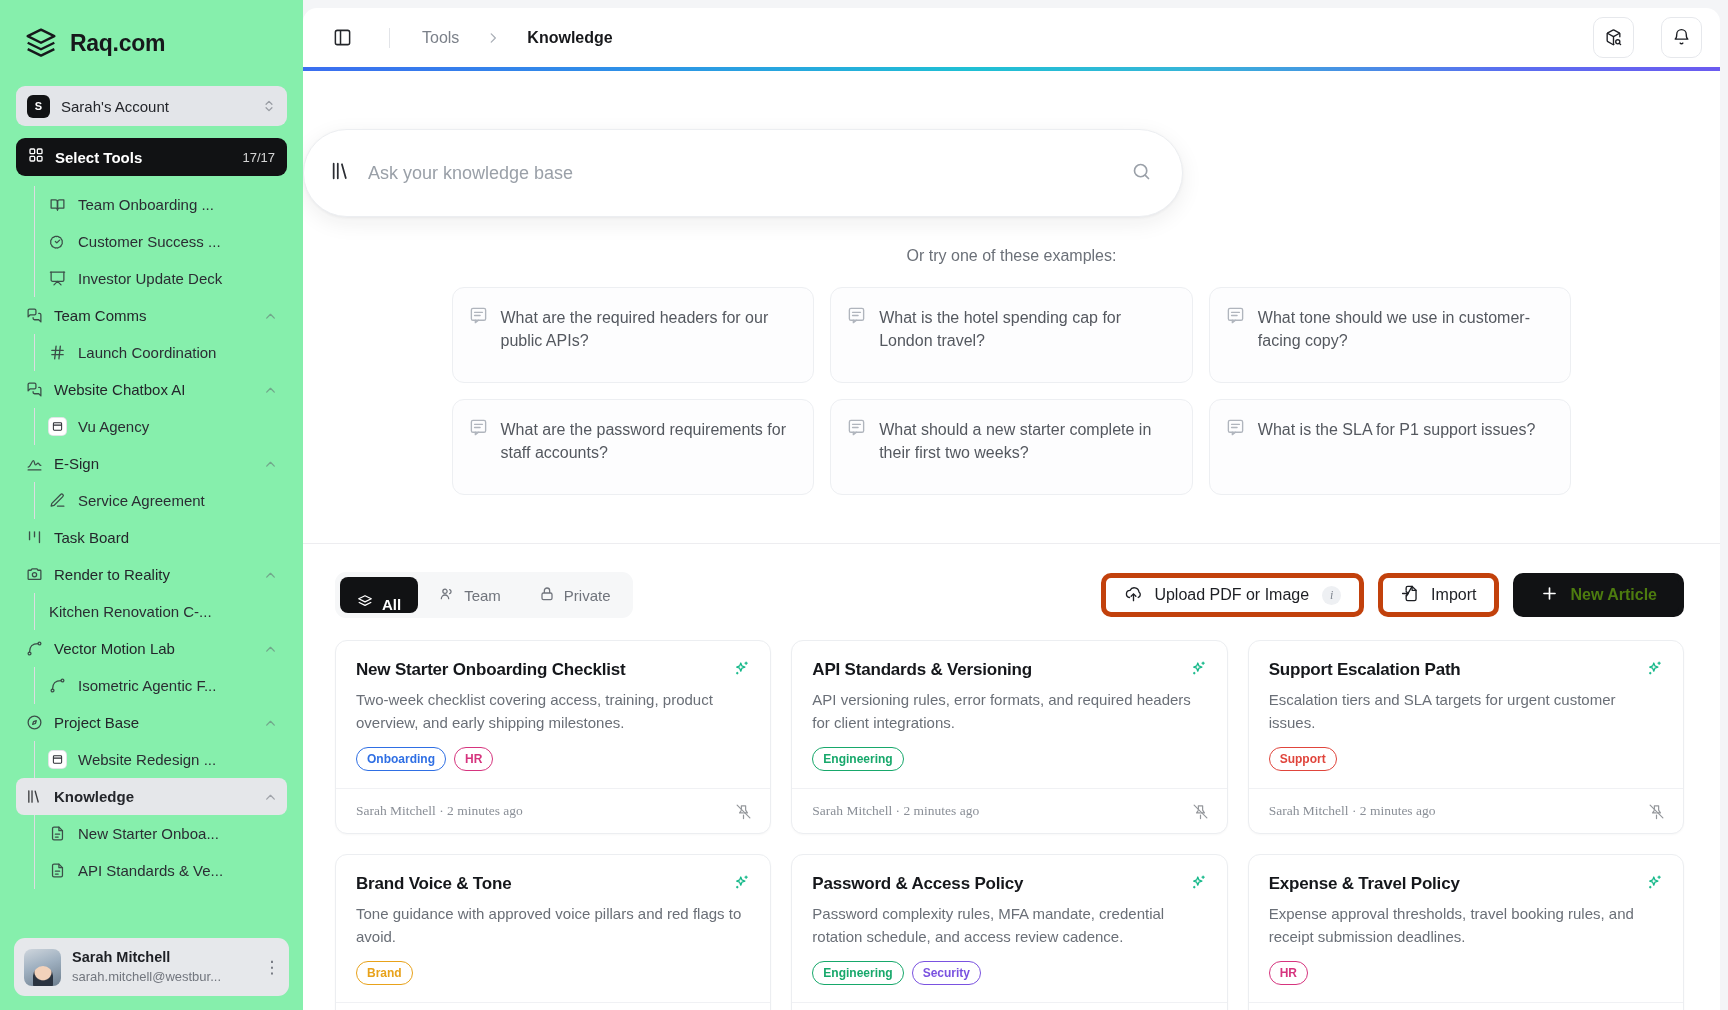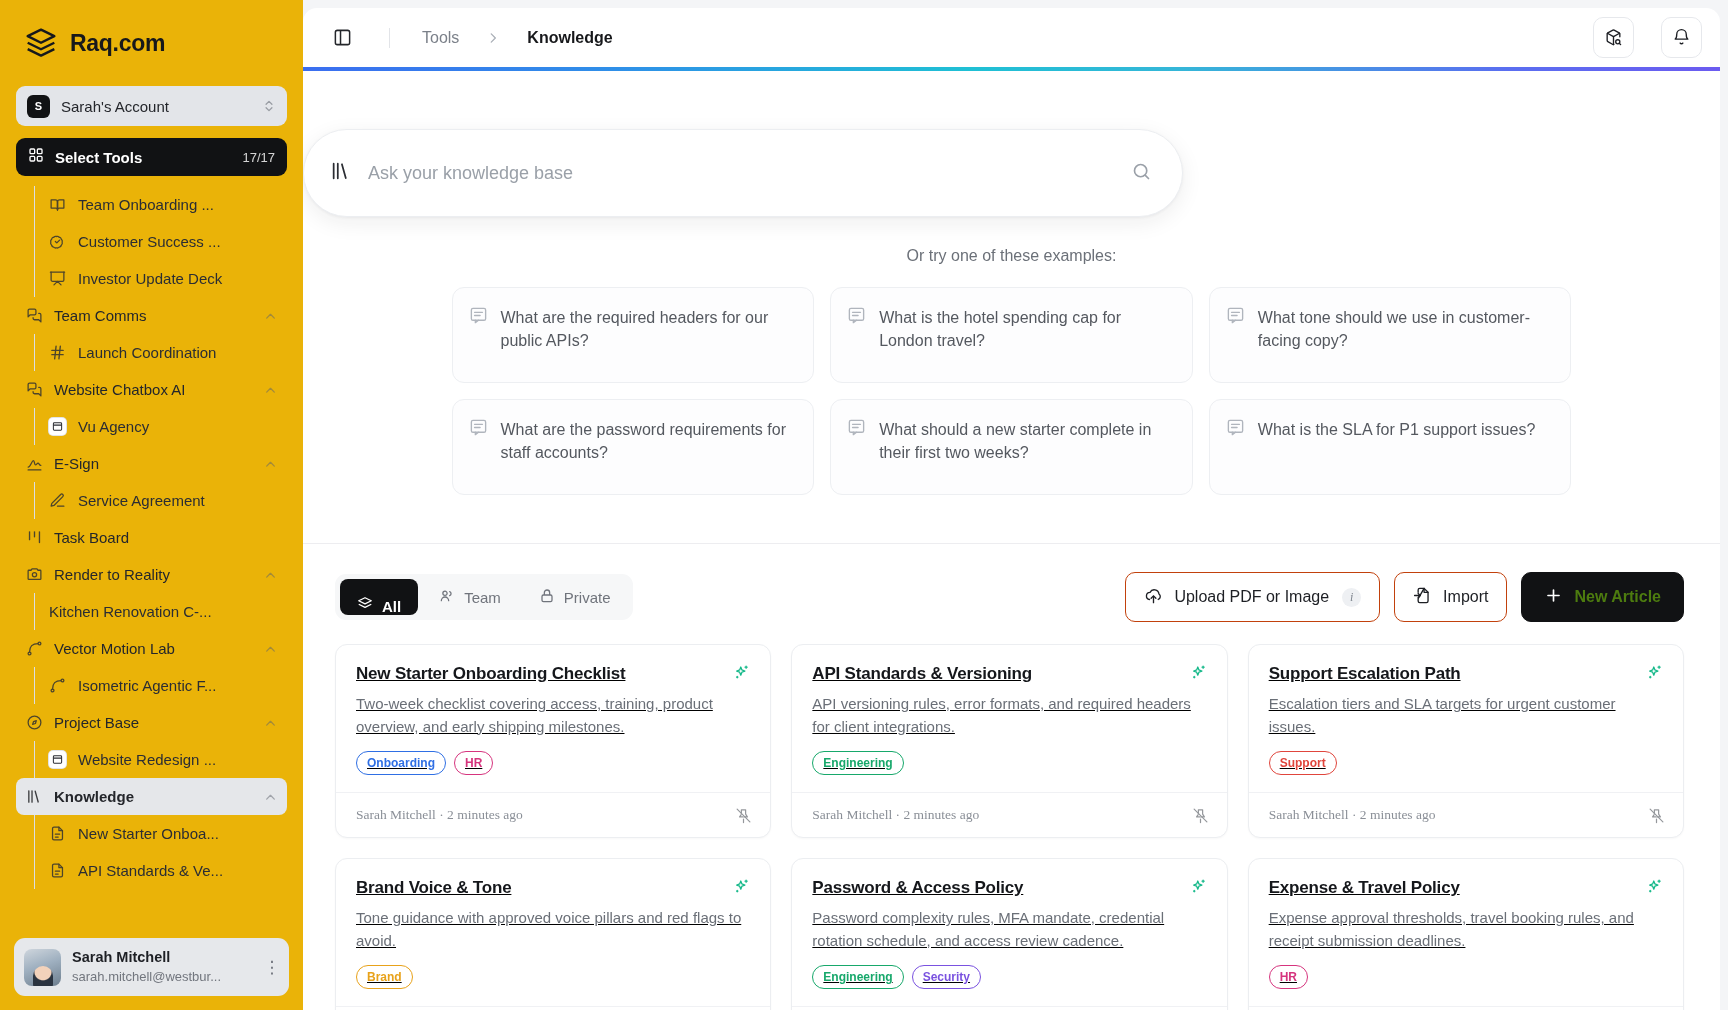--- a/index.html
+++ b/index.html
@@ -8,21 +8,21 @@
     font-family: "Liberation Sans", sans-serif;
     background: #f4f5f7;
     overflow: hidden;
     -webkit-font-smoothing: antialiased;
   }
   .app { display: flex; width: 1728px; height: 1010px; }
 
   
   .sidebar {
     width: 303px; height: 1010px;
-    background: #eab308;
+    background: #86efac;
     display: flex; flex-direction: column;
     flex: 0 0 303px;
     position: relative;
   }
   .brand { display: flex; align-items: center; gap: 12px; padding: 26px 0 20px 24px; }
   .brand-logo { width: 34px; height: 34px; flex: 0 0 34px; }
   .brand-name { font-size: 23px; font-weight: 600; color: #17181b; letter-spacing: -0.3px; }
 
   .account-chip {
     margin: 6px 16px 12px 16px;
@@ -155,40 +155,40 @@
     display: inline-flex; align-items: center; gap: 4px; background: #f6f7f8;
     border-radius: 11px; padding: 5px;
   }
   .seg-item {
     display: flex; align-items: center; gap: 9px; height: 36px; padding: 0 17px;
     border-radius: 8px; font-size: 15px; color: #70747c; cursor: pointer;
   }
   .seg-item.active { background: #111214; color: #fff; font-weight: 600; align-items: flex-end; }
   .toolbar-spacer { flex: 1; }
   .btn {
-    display: inline-flex; align-items: center; gap: 11px; height: 50px; padding: 0 18px;
-    border: 1px solid #c2410c; border-radius: 10px; background: #fff;
+    display: inline-flex; align-items: center; gap: 11px; height: 44px; padding: 0 18px;
+    border: 5px solid #c2410c; border-radius: 10px; background: #fff;
     font-size: 16px; color: #1d1f24; cursor: pointer; margin-left: 14px;
   }
   .btn-dark { background: #111214; border-color: #111214; color: #4d7c0f; font-weight: 600; padding: 8px 22px; }
   .info-dot {
     width: 19px; height: 19px; border-radius: 50%; background: #eef0f3; color: #7e848d;
     font-size: 12px; font-style: italic; font-family: "Liberation Serif", serif;
     display: inline-flex; align-items: center; justify-content: center; margin-left: 2px;
   }
 
   
   .cards-area { flex: 1; padding: 22px 36px 0 32px; overflow: hidden; }
   .cards-grid { display: grid; grid-template-columns: repeat(3, 1fr); gap: 20px; }
   .art-card {
     border: 1px solid #eceef1; border-radius: 12px; background: #fff;
     display: flex; flex-direction: column; cursor: pointer;
     box-shadow: 0 1px 2px rgba(20,24,32,0.03);
   }
-  .art-body { padding: 19px 20px 17px 20px; flex: 1; min-height: 122px; text-decoration: underline; }
+  .art-body { padding: 19px 20px 17px 20px; flex: 1; min-height: 122px; }
   .art-head { display: flex; align-items: flex-start; gap: 10px; }
   .art-title { font-size: 17px; font-weight: 700; color: #15171b; flex: 1; letter-spacing: -0.2px; }
   .art-desc { font-size: 15px; line-height: 1.5; color: #6a6f77; margin-top: 9px; }
   .tags { display: flex; gap: 8px; margin-top: 13px; flex-wrap: wrap; }
   .tag {
     font-size: 12px; font-weight: 600; padding: 3px 10px; border-radius: 999px;
     border: 1px solid currentColor; line-height: 1.35;
   }
   .art-foot {
     border-top: 1px solid #f0f1f4; height: 45px; display: flex; align-items: center;

